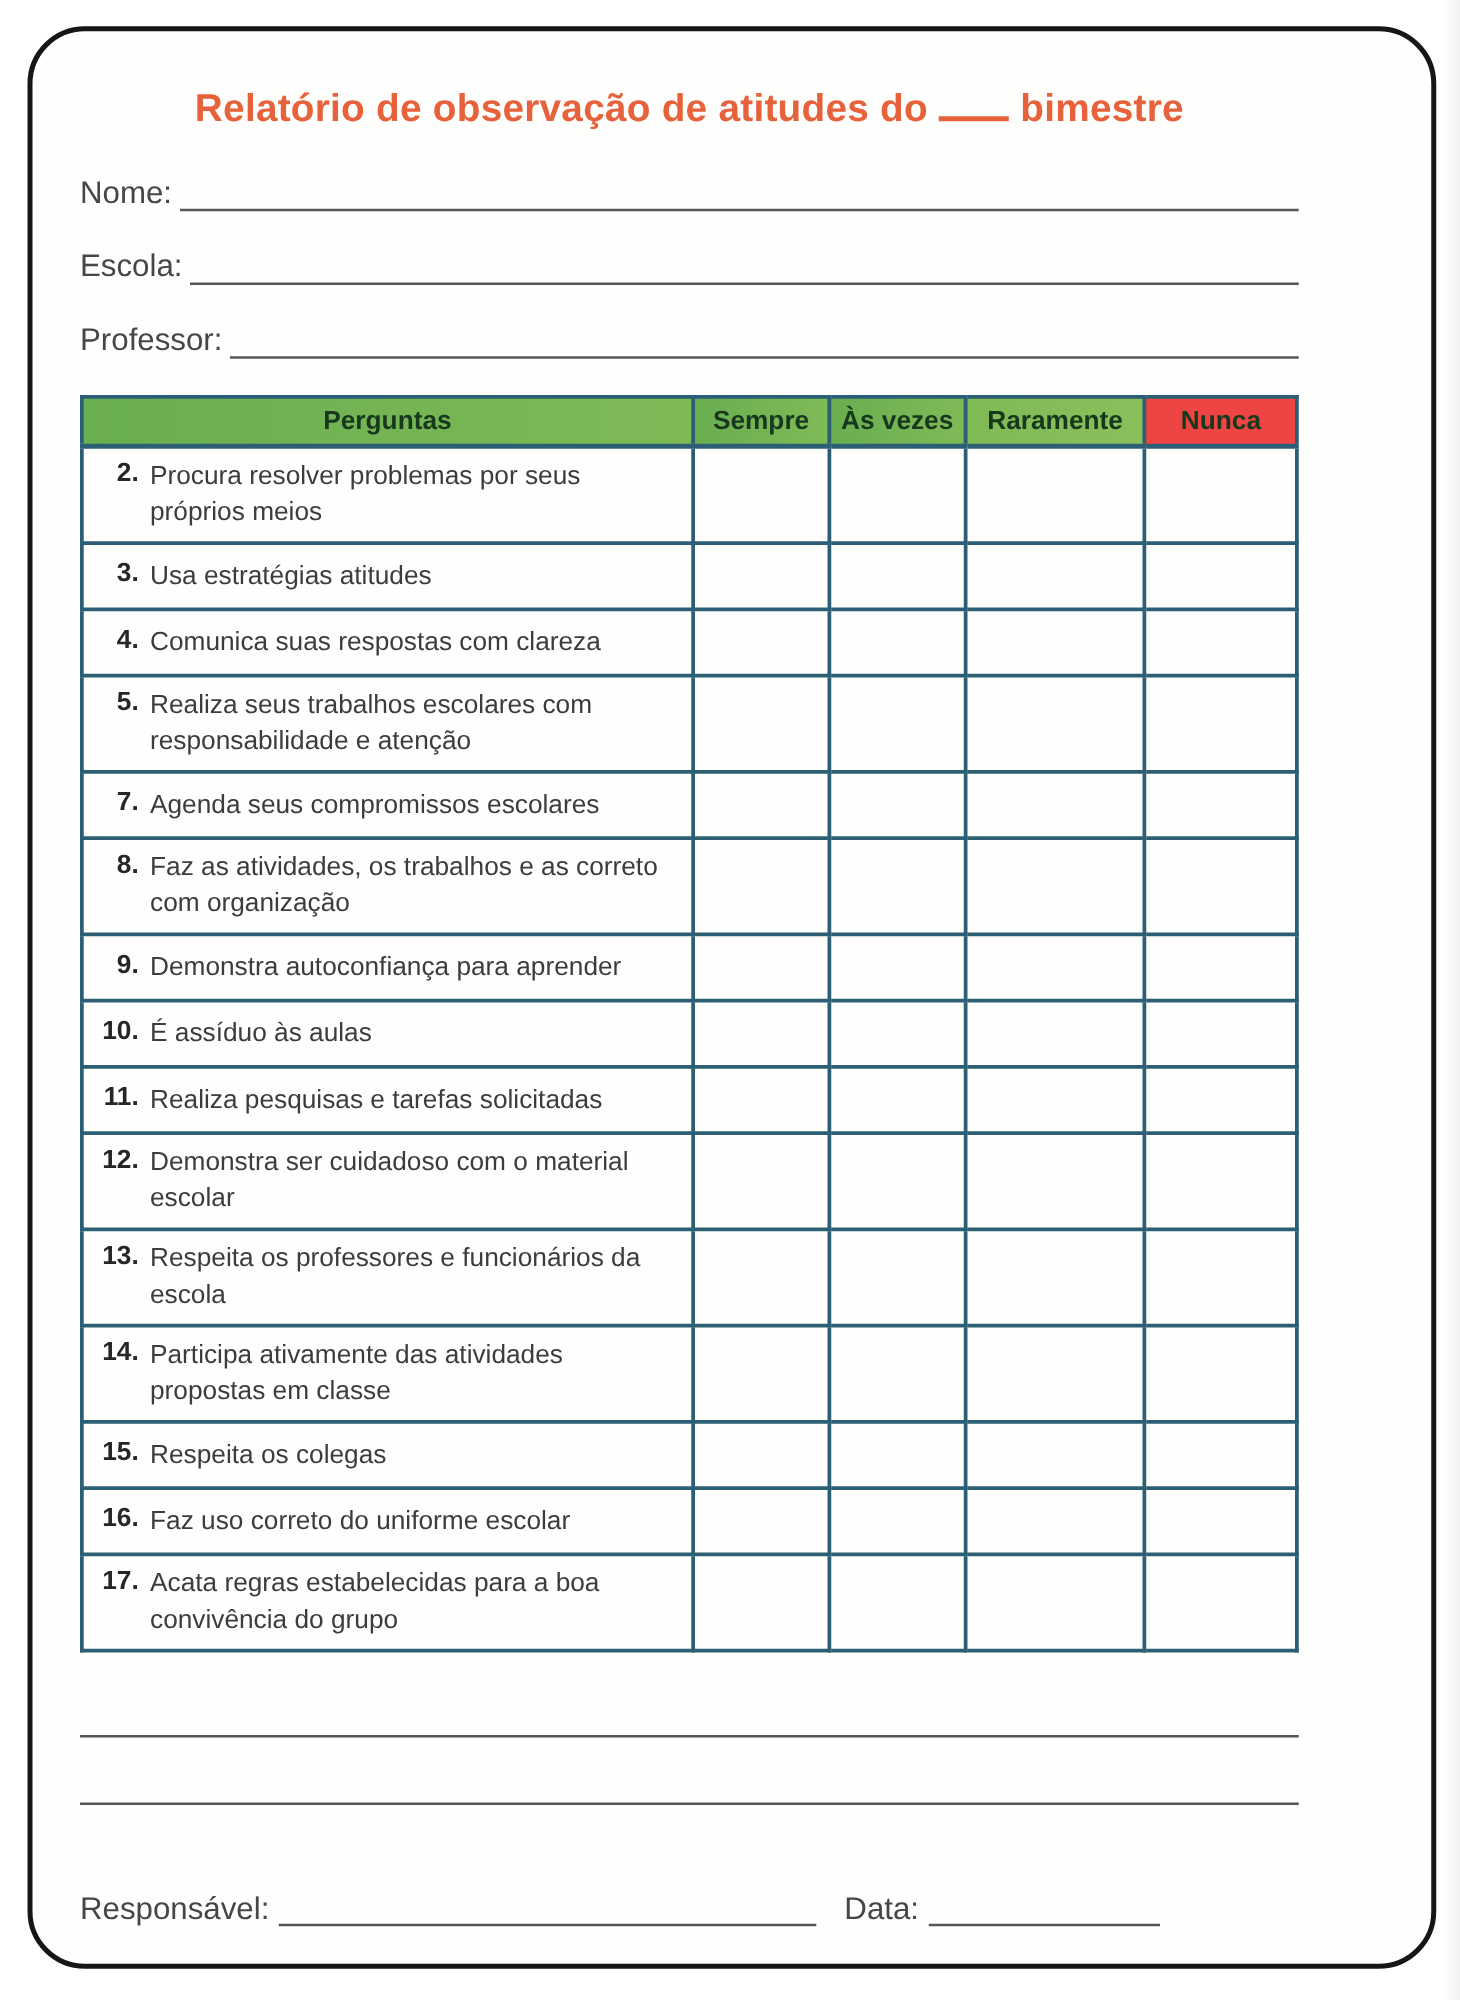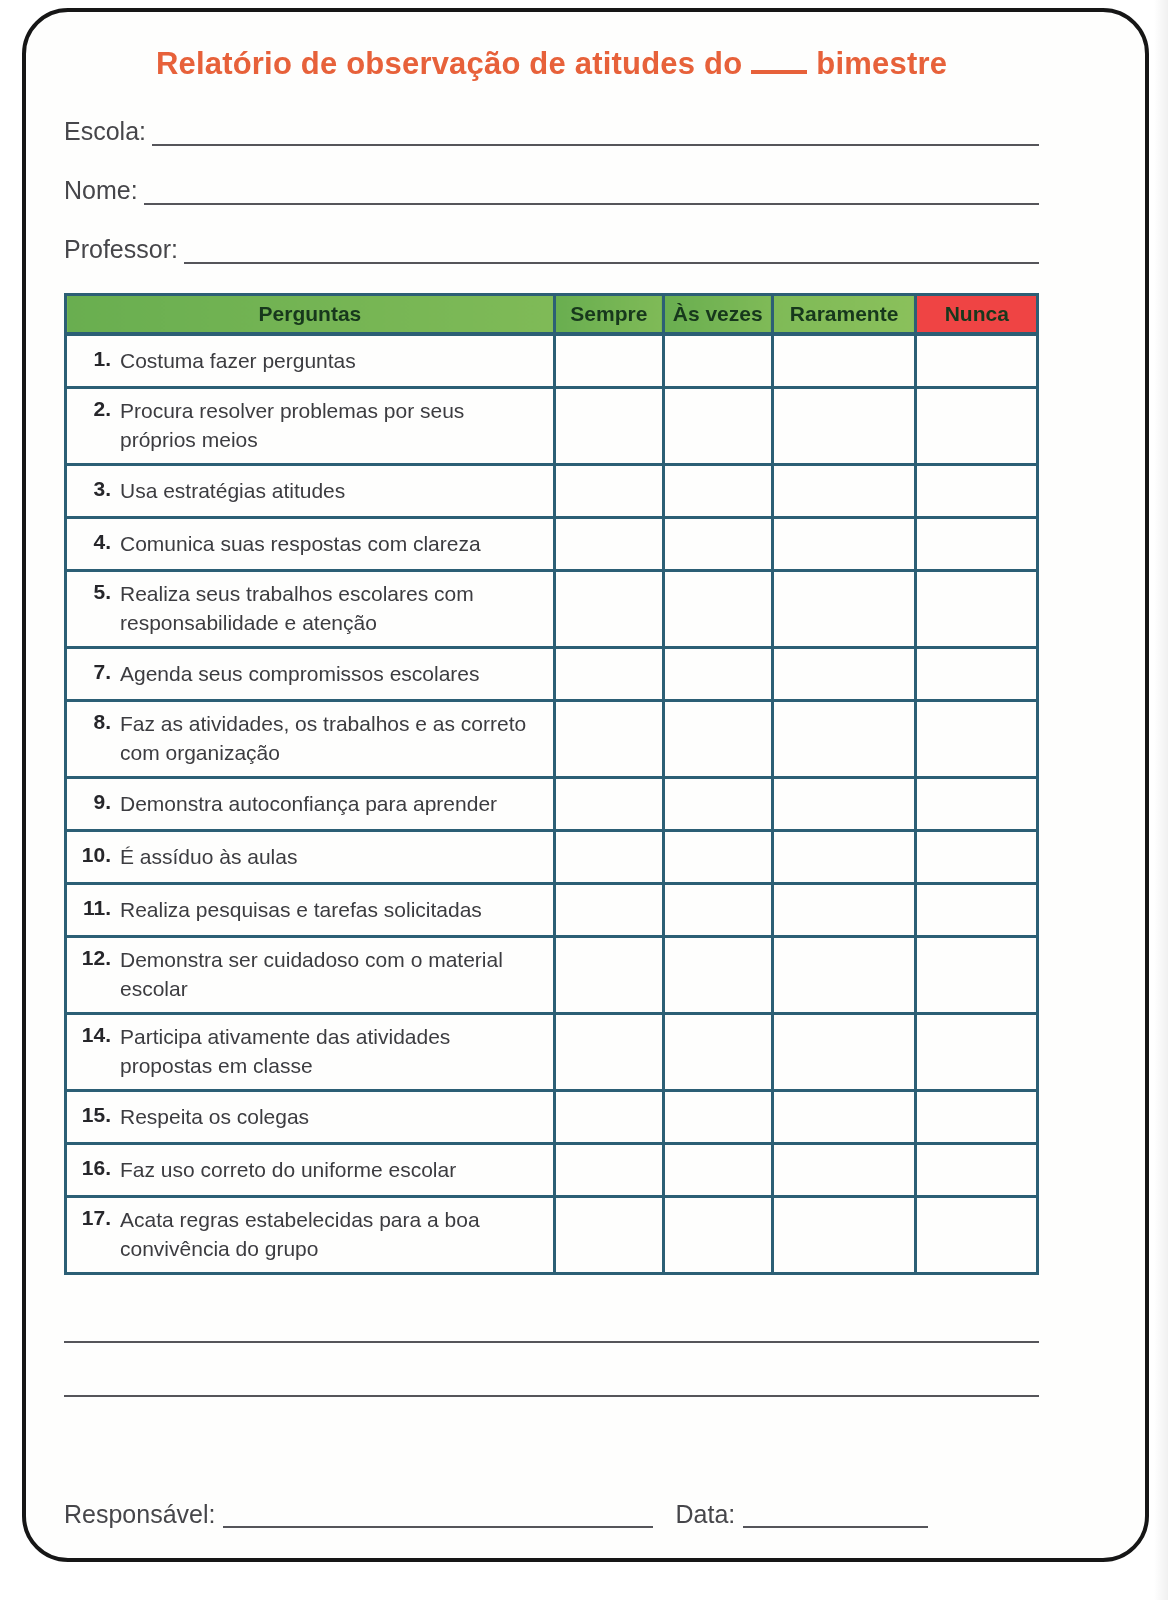--- a/index.html
+++ b/index.html
@@ -19,28 +19,28 @@
   .scan-edge {
     position: absolute;
     top: 0; right: 0;
     width: 14px; height: 100%;
     background: linear-gradient(to right, rgba(0,0,0,0), rgba(0,0,0,0.06));
     pointer-events: none;
   }
   .card {
     position: absolute;
     left: 22px;
-    top: 8px;
+    top: 21px;
     width: 1127px;
     height: 1554px;
     background: #fefefd;
     border: 4px solid #161616;
     border-radius: 46px;
     box-sizing: border-box;
-    padding: 22px 106px 0 38px;
+    padding: 32px 106px 0 38px;
   }
   
   .title {
     text-align: center;
     font-size: 31px;
     font-weight: bold;
     color: #e7613a;
     letter-spacing: 0.2px;
     margin: 12px 0 34px 0;
     white-space: nowrap;
@@ -169,25 +169,25 @@
   <div class="scan-edge"></div>
 
   <div class="card">
 
     <div class="title">
       <span>Relatório de observação de atitudes do</span><span class="blank"></span><span>bimestre</span>
     </div>
 
     <div id="fields">
         <div class="field-row">
-          <span class="field-label">Escola:</span>
+          <span class="field-label">Nome:</span>
           <span class="field-line"></span>
         </div>
         <div class="field-row">
-          <span class="field-label">Nome:</span>
+          <span class="field-label">Escola:</span>
           <span class="field-line"></span>
         </div>
         <div class="field-row">
           <span class="field-label">Professor:</span>
           <span class="field-line"></span>
         </div>
       </div>
 
     <table class="attitudes">
       <colgroup>
@@ -200,27 +200,20 @@
       <thead>
         <tr>
           <th>Perguntas</th>
           <th>Sempre</th>
           <th>Às vezes</th>
           <th>Raramente</th>
           <th>Nunca</th>
         </tr>
       </thead>
       <tbody id="table-body">
-          <tr class="single">
-            <td class="q"><span class="num">1.</span><span class="txt">Costuma fazer perguntas</span></td>
-            <td class="check"></td>
-            <td class="check"></td>
-            <td class="check"></td>
-            <td class="check"></td>
-          </tr>
           <tr class="double">
             <td class="q"><span class="num">2.</span><span class="txt">Procura resolver problemas por seus próprios meios</span></td>
             <td class="check"></td>
             <td class="check"></td>
             <td class="check"></td>
             <td class="check"></td>
           </tr>
           <tr class="single">
             <td class="q"><span class="num">3.</span><span class="txt">Usa estratégias atitudes</span></td>
             <td class="check"></td>
@@ -272,20 +265,27 @@
           </tr>
           <tr class="single">
             <td class="q"><span class="num">11.</span><span class="txt">Realiza pesquisas e tarefas solicitadas</span></td>
             <td class="check"></td>
             <td class="check"></td>
             <td class="check"></td>
             <td class="check"></td>
           </tr>
           <tr class="double">
             <td class="q"><span class="num">12.</span><span class="txt">Demonstra ser cuidadoso com o material escolar</span></td>
+            <td class="check"></td>
+            <td class="check"></td>
+            <td class="check"></td>
+            <td class="check"></td>
+          </tr>
+          <tr class="double">
+            <td class="q"><span class="num">13.</span><span class="txt">Respeita os professores e funcionários da escola</span></td>
             <td class="check"></td>
             <td class="check"></td>
             <td class="check"></td>
             <td class="check"></td>
           </tr>
           <tr class="double">
             <td class="q"><span class="num">14.</span><span class="txt">Participa ativamente das atividades propostas em classe</span></td>
             <td class="check"></td>
             <td class="check"></td>
             <td class="check"></td>

